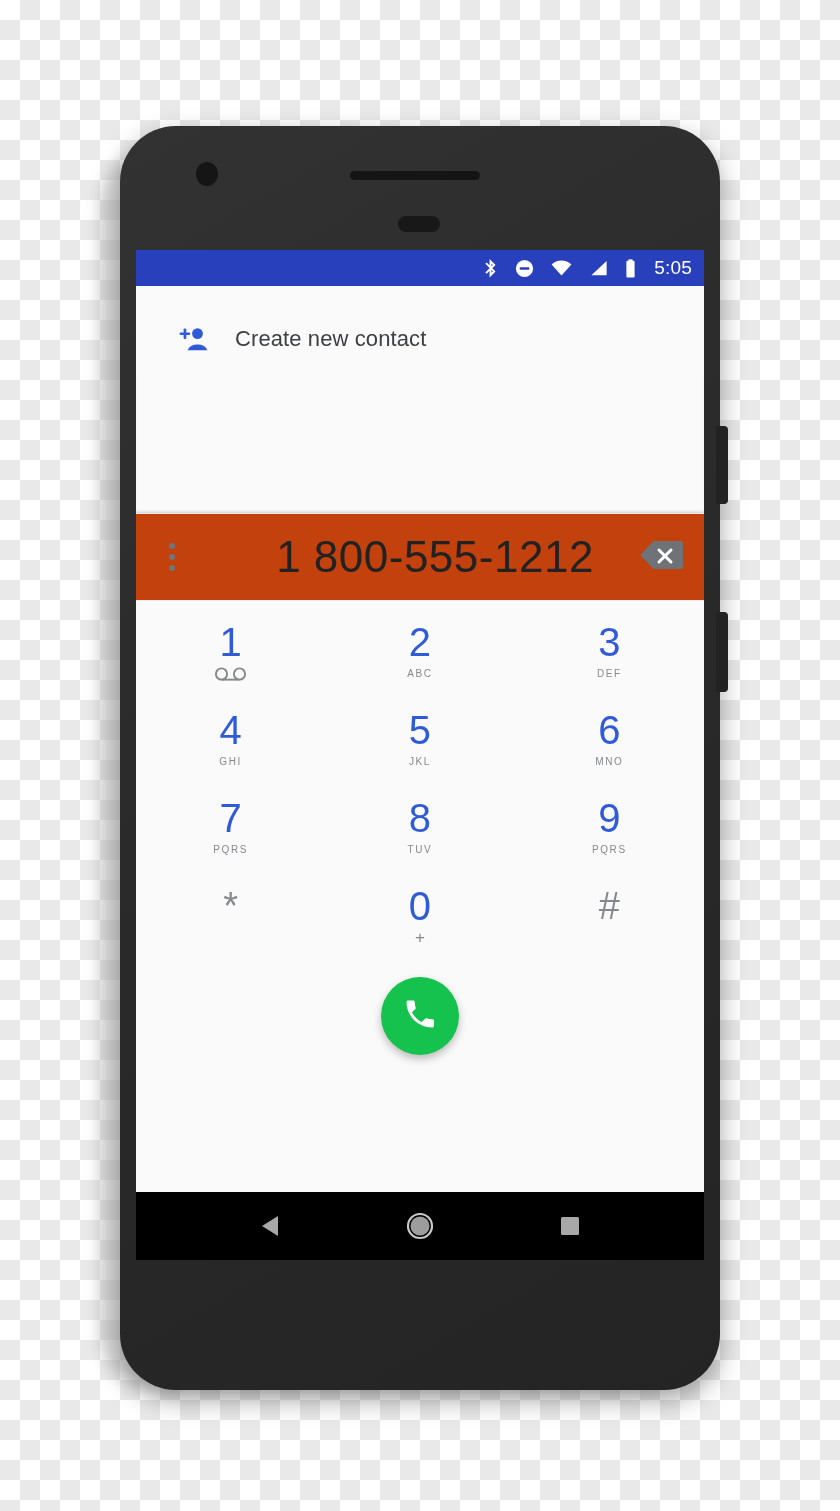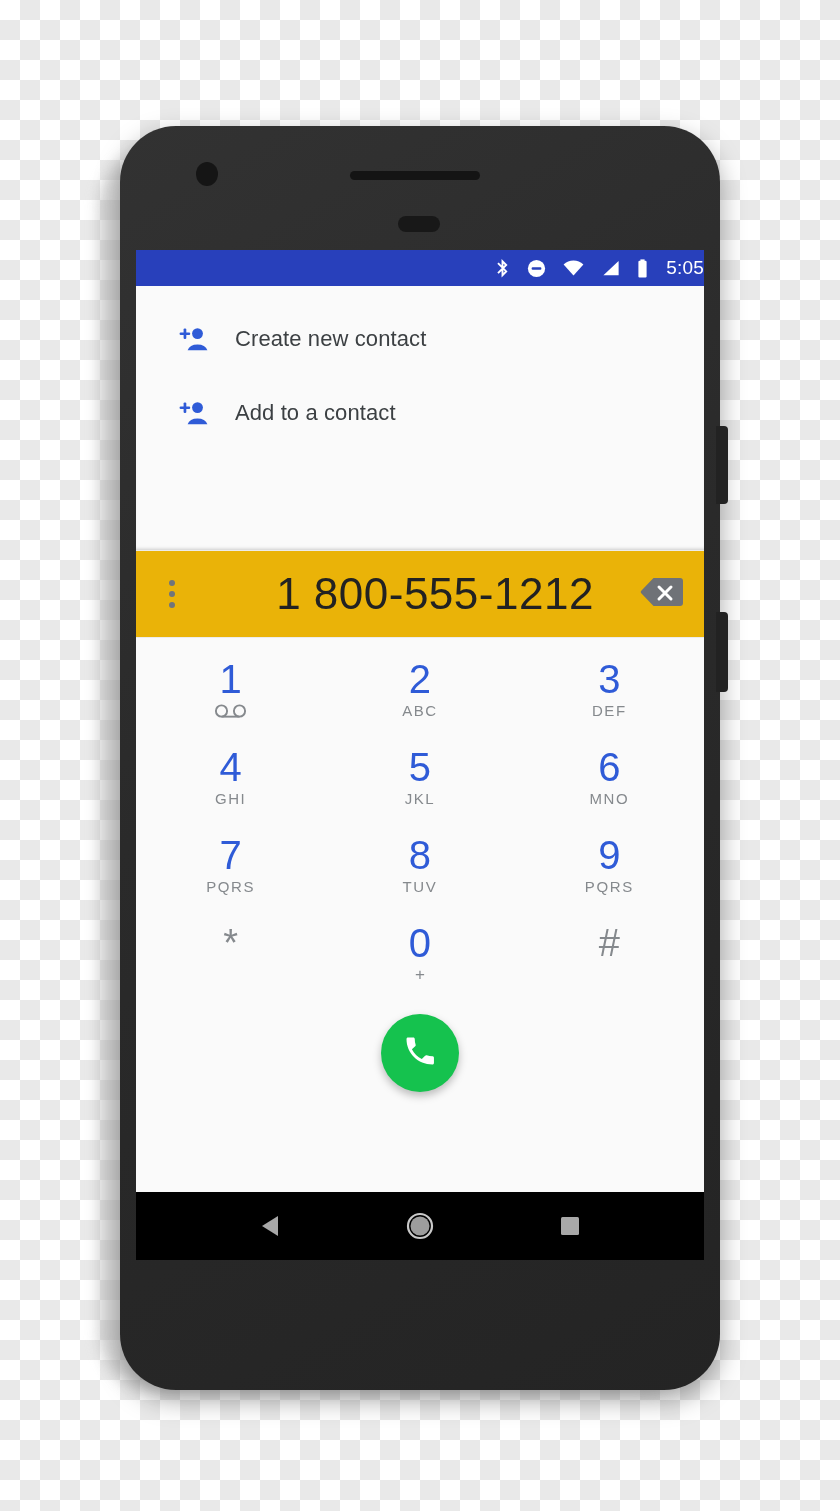--- a/index.html
+++ b/index.html
@@ -95,20 +95,21 @@
     flex-direction: column;
   }
 
   
   #status-bar {
     height: 36px;
     background: #2840bb;
     display: flex;
     align-items: center;
     justify-content: flex-end;
+    padding-right: 12px;
     gap: 17px;
     flex: 0 0 auto;
   }
   #status-bar svg { display: block; }
   .status-time {
     color: #fff;
     font-size: 19px;
     font-weight: 500;
     letter-spacing: .2px;
     margin-left: 1px;
@@ -144,21 +145,21 @@
   #menu-filler {
     flex: 1 1 auto;
     background: #fafafa;
     box-shadow: inset 0 -3px 4px -3px rgba(0,0,0,.28);
   }
 
   
   #number-row {
     flex: 0 0 auto;
     height: 88px;
-    background: #eab308;
+    background: #c2410c;
     display: flex;
     align-items: center;
     border-top: 1px solid #ececec;
     border-bottom: 1px solid #ececec;
     position: relative;
   }
   #overflow-menu-button {
     width: 56px;
     display: flex;
     flex-direction: column;
@@ -209,21 +210,21 @@
     user-select: none;
   }
   .dial-digit {
     font-size: 40px;
     line-height: 42px;
     color: #2f5bd7;
     font-weight: 400;
   }
   .dial-key.muted .dial-digit { color: #85898d; font-size: 38px; }
   .dial-sub {
-    font-size: 15px;
+    font-size: 10px;
     color: #85898d;
     letter-spacing: 1.6px;
     margin-top: 2px;
     height: 17px;
     line-height: 17px;
   }
   .dial-sub.plus { letter-spacing: 0; font-size: 17px; }
   .vm-icon { margin-top: 4px; height: 14px; }
 
   
@@ -312,31 +313,20 @@
           <svg width="30" height="26" viewBox="0 0 30 26">
             <circle cx="18.5" cy="7.6" r="5.4" fill="#2f5bd7"></circle>
             <path d="M8.6 24.2 A10.3 8 0 0 1 28.4 24.2 Z" fill="#2f5bd7"></path>
             <rect x="0.6" y="6.4" width="10.6" height="2.7" rx="1.1" fill="#2f5bd7"></rect>
             <rect x="4.6" y="2.4" width="2.7" height="10.6" rx="1.1" fill="#2f5bd7"></rect>
           </svg>
         </span>
         <span class="action-label">Create new contact</span>
       </div>
 
-      <div class="action-item">
-        <span class="action-icon">
-          <svg width="30" height="26" viewBox="0 0 30 26">
-            <circle cx="18.5" cy="7.6" r="5.4" fill="#2f5bd7"></circle>
-            <path d="M8.6 24.2 A10.3 8 0 0 1 28.4 24.2 Z" fill="#2f5bd7"></path>
-            <rect x="0.6" y="6.4" width="10.6" height="2.7" rx="1.1" fill="#2f5bd7"></rect>
-            <rect x="4.6" y="2.4" width="2.7" height="10.6" rx="1.1" fill="#2f5bd7"></rect>
-          </svg>
-        </span>
-        <span class="action-label">Add to a contact</span>
-      </div>
 
     </div>
 
     <div id="menu-filler"></div>
 
     <div id="number-row">
       <div id="overflow-menu-button">
         <i></i>
           <i></i>
           <i></i>

